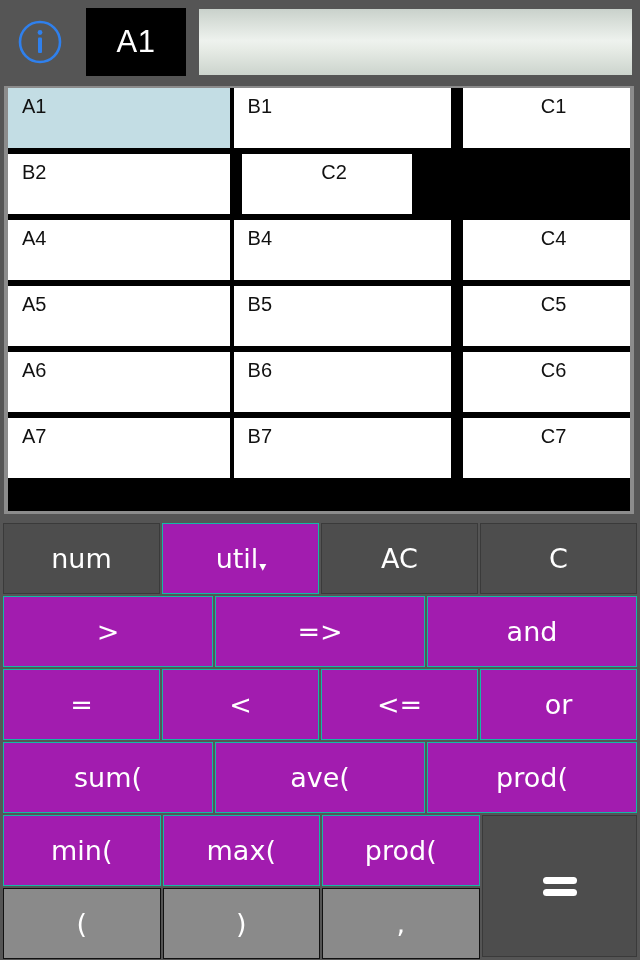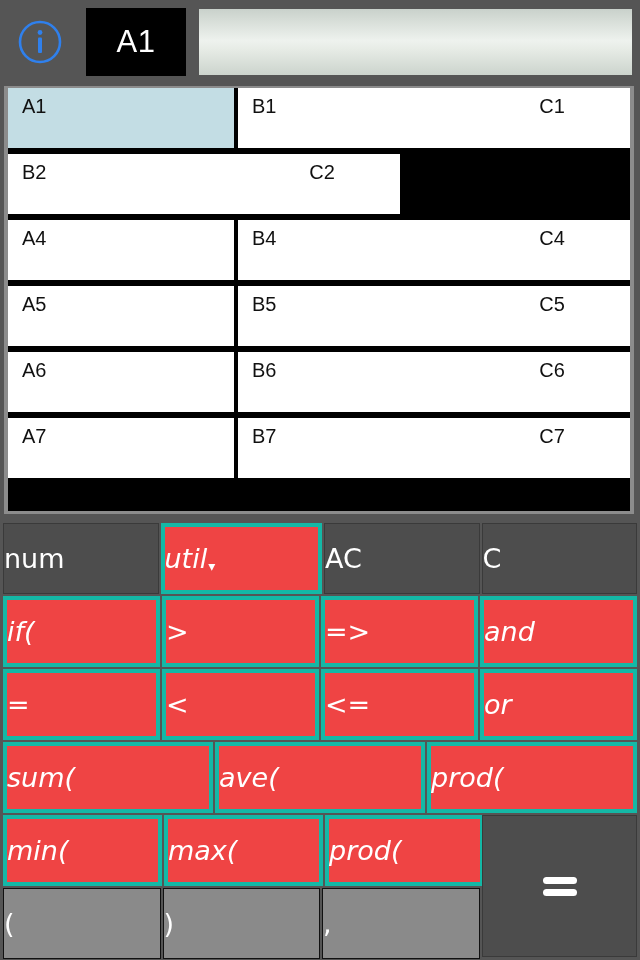--- a/index.html
+++ b/index.html
@@ -106,21 +106,21 @@
     color: #111111;
     font-size: 20px;
     font-family: "Liberation Sans", sans-serif;
     padding: 7px 0 0 14px;
     box-sizing: border-box;
     height: 60px;
     margin-bottom: 6px;
   }
 
   .cell.col-a { width: 226px; margin-right: 4px; }
-  .cell.col-b { width: 222px; margin-right: 0; }
+  .cell.col-b { width: 222px; margin-right: 12px; }
   .cell.col-c { width: 170px; text-align: center; }
 
   .cell.selected { background: #c3dde4; }
 
   
   .keypad {
     position: absolute;
     left: 0;
     top: 523px;
     width: 640px;
@@ -135,32 +135,33 @@
     padding: 0 2px;
     box-sizing: border-box;
     margin-bottom: 2px;
   }
 
   .key {
     flex: 1 1 0;
     margin: 0 1px;
     display: flex;
     align-items: center;
+    justify-content: center;
     color: #ffffff;
     font-size: 27px;
     font-family: "DejaVu Sans", sans-serif;
     box-sizing: border-box;
     background: #000000;
     border: 1px solid #1a1a1a;
     user-select: none;
     position: relative;
   }
 
   .key.dark-gray { background: #4d4d4d; border: 1px solid #3a3a3a; }
-  .key.black     { background: #ef4444; border: 4px solid #14b8a6; font-style: italic; }
+  .key.black     { background: #a21caf; border: 1px solid #14b8a6; }
   .key.light-gray{ background: #8a8a8a; border: 1px solid #111111; }
 
   .key .sub {
     font-size: 14px;
     vertical-align: sub;
     position: relative;
     top: 7px;
     left: 1px;
   }
 
@@ -258,23 +259,20 @@
         </div>
         <div class="key dark-gray">
           <span>AC</span>
         </div>
         <div class="key dark-gray">
           <span>C</span>
         </div>
       </div>
       <div class="kp-row">
         <div class="key black">
-          <span>if(</span>
-        </div>
-        <div class="key black">
           <span>&gt;</span>
         </div>
         <div class="key black">
           <span>=&gt;</span>
         </div>
         <div class="key black">
           <span>and</span>
         </div>
       </div>
       <div class="kp-row">

